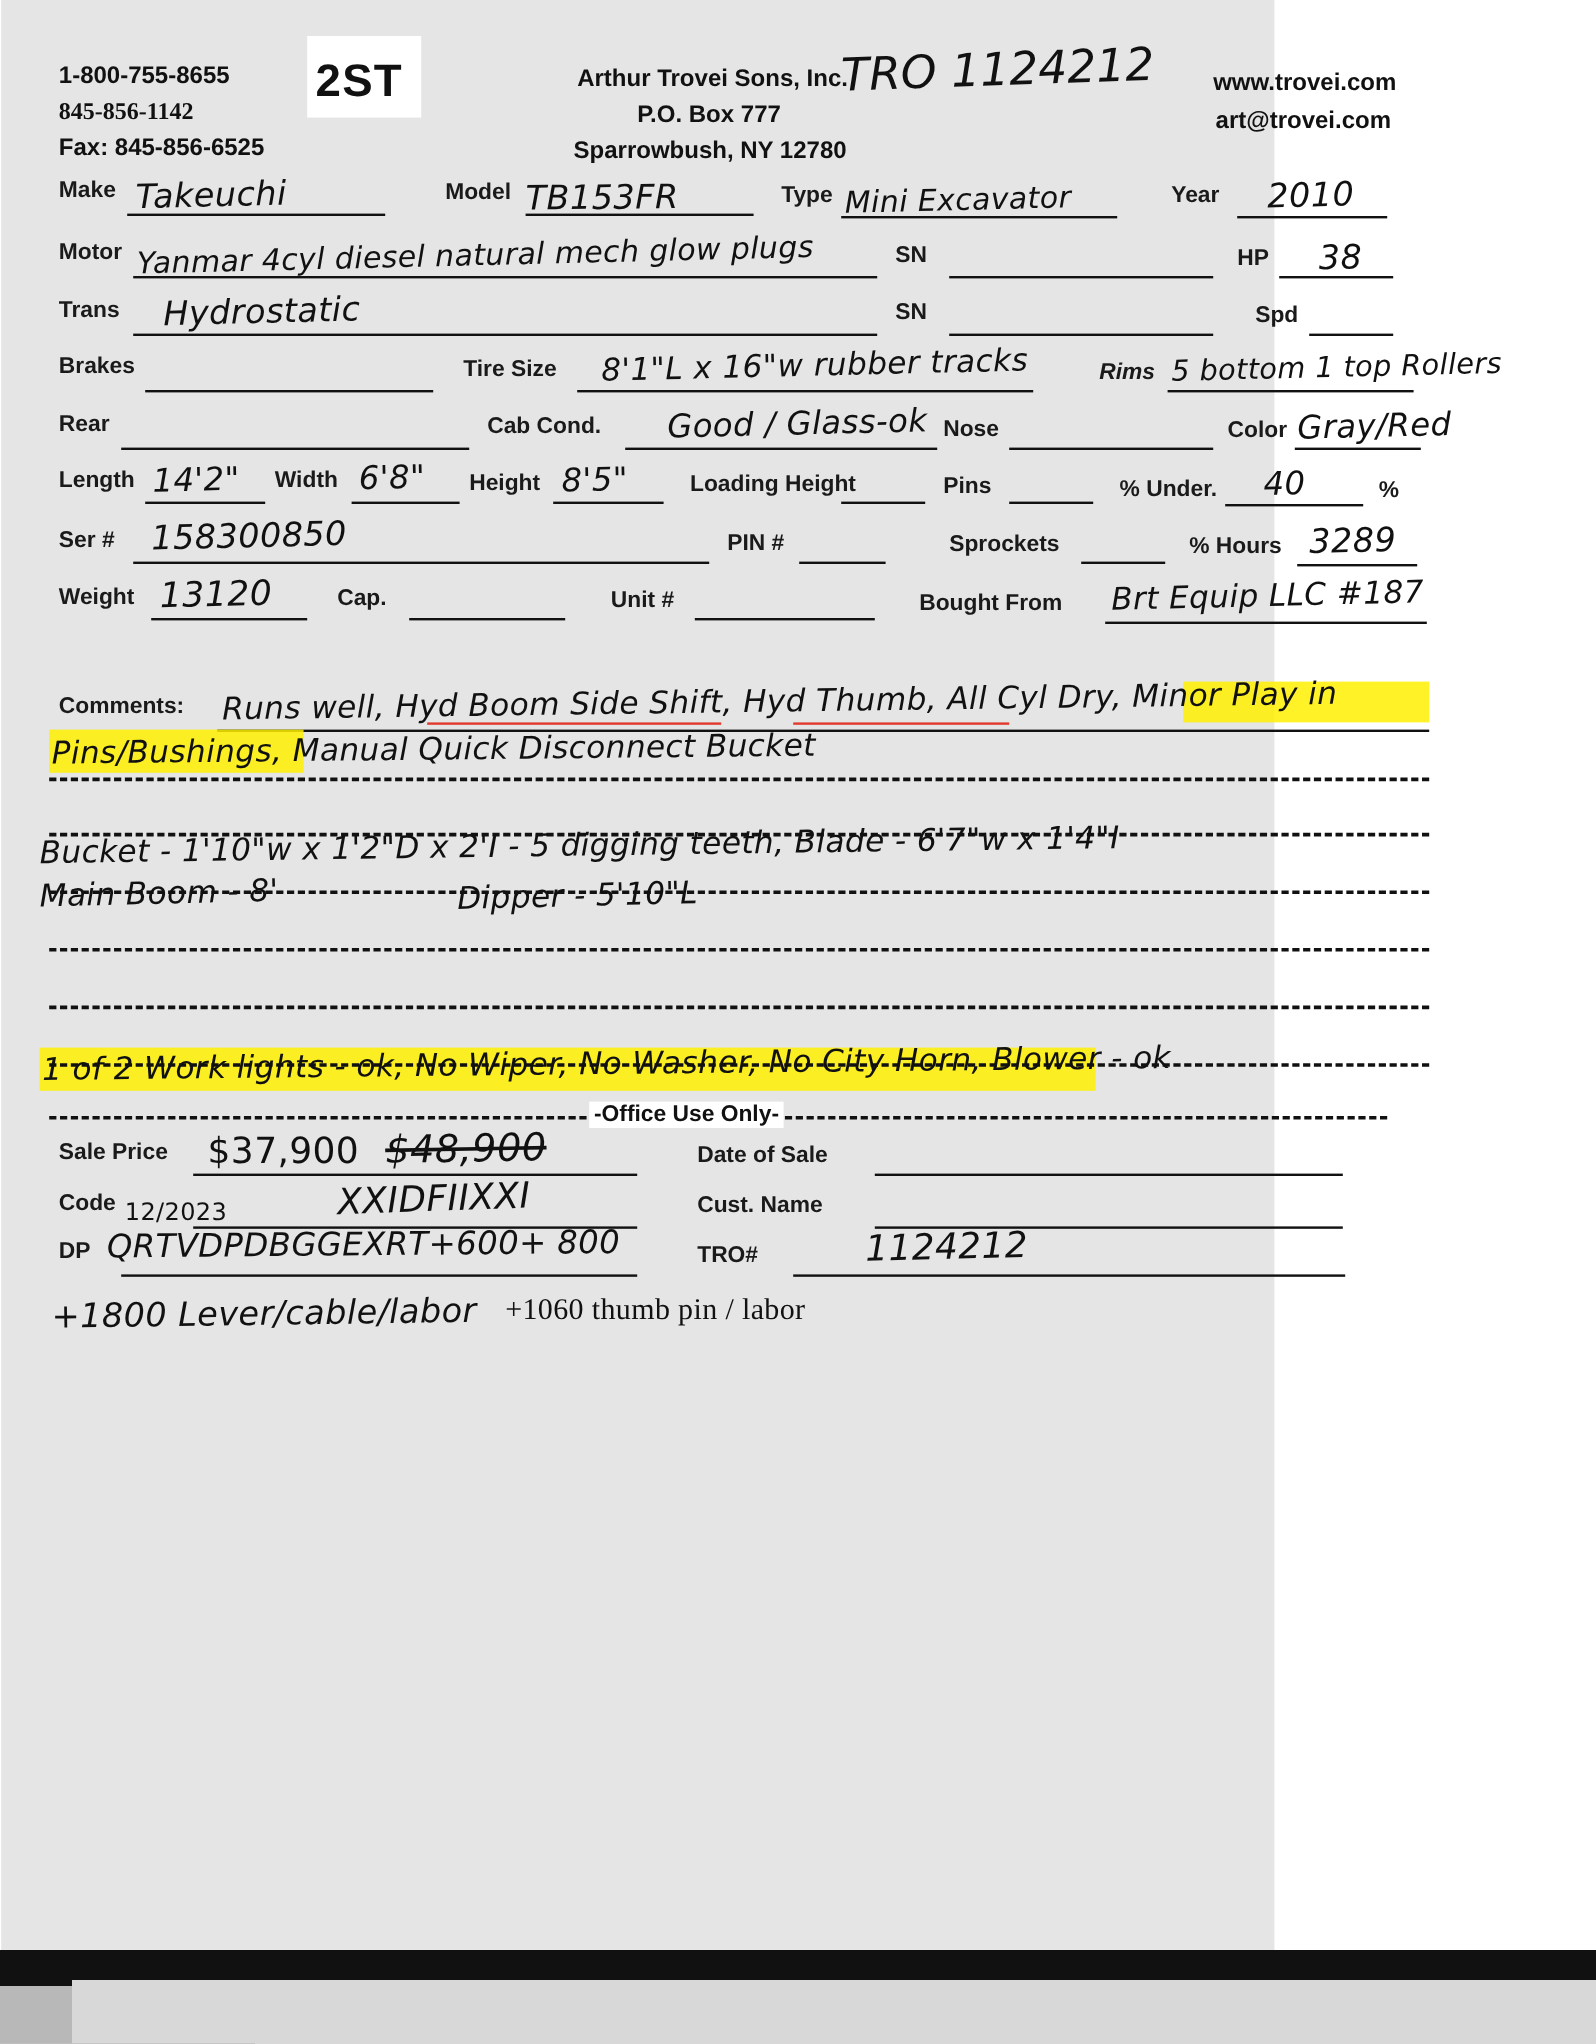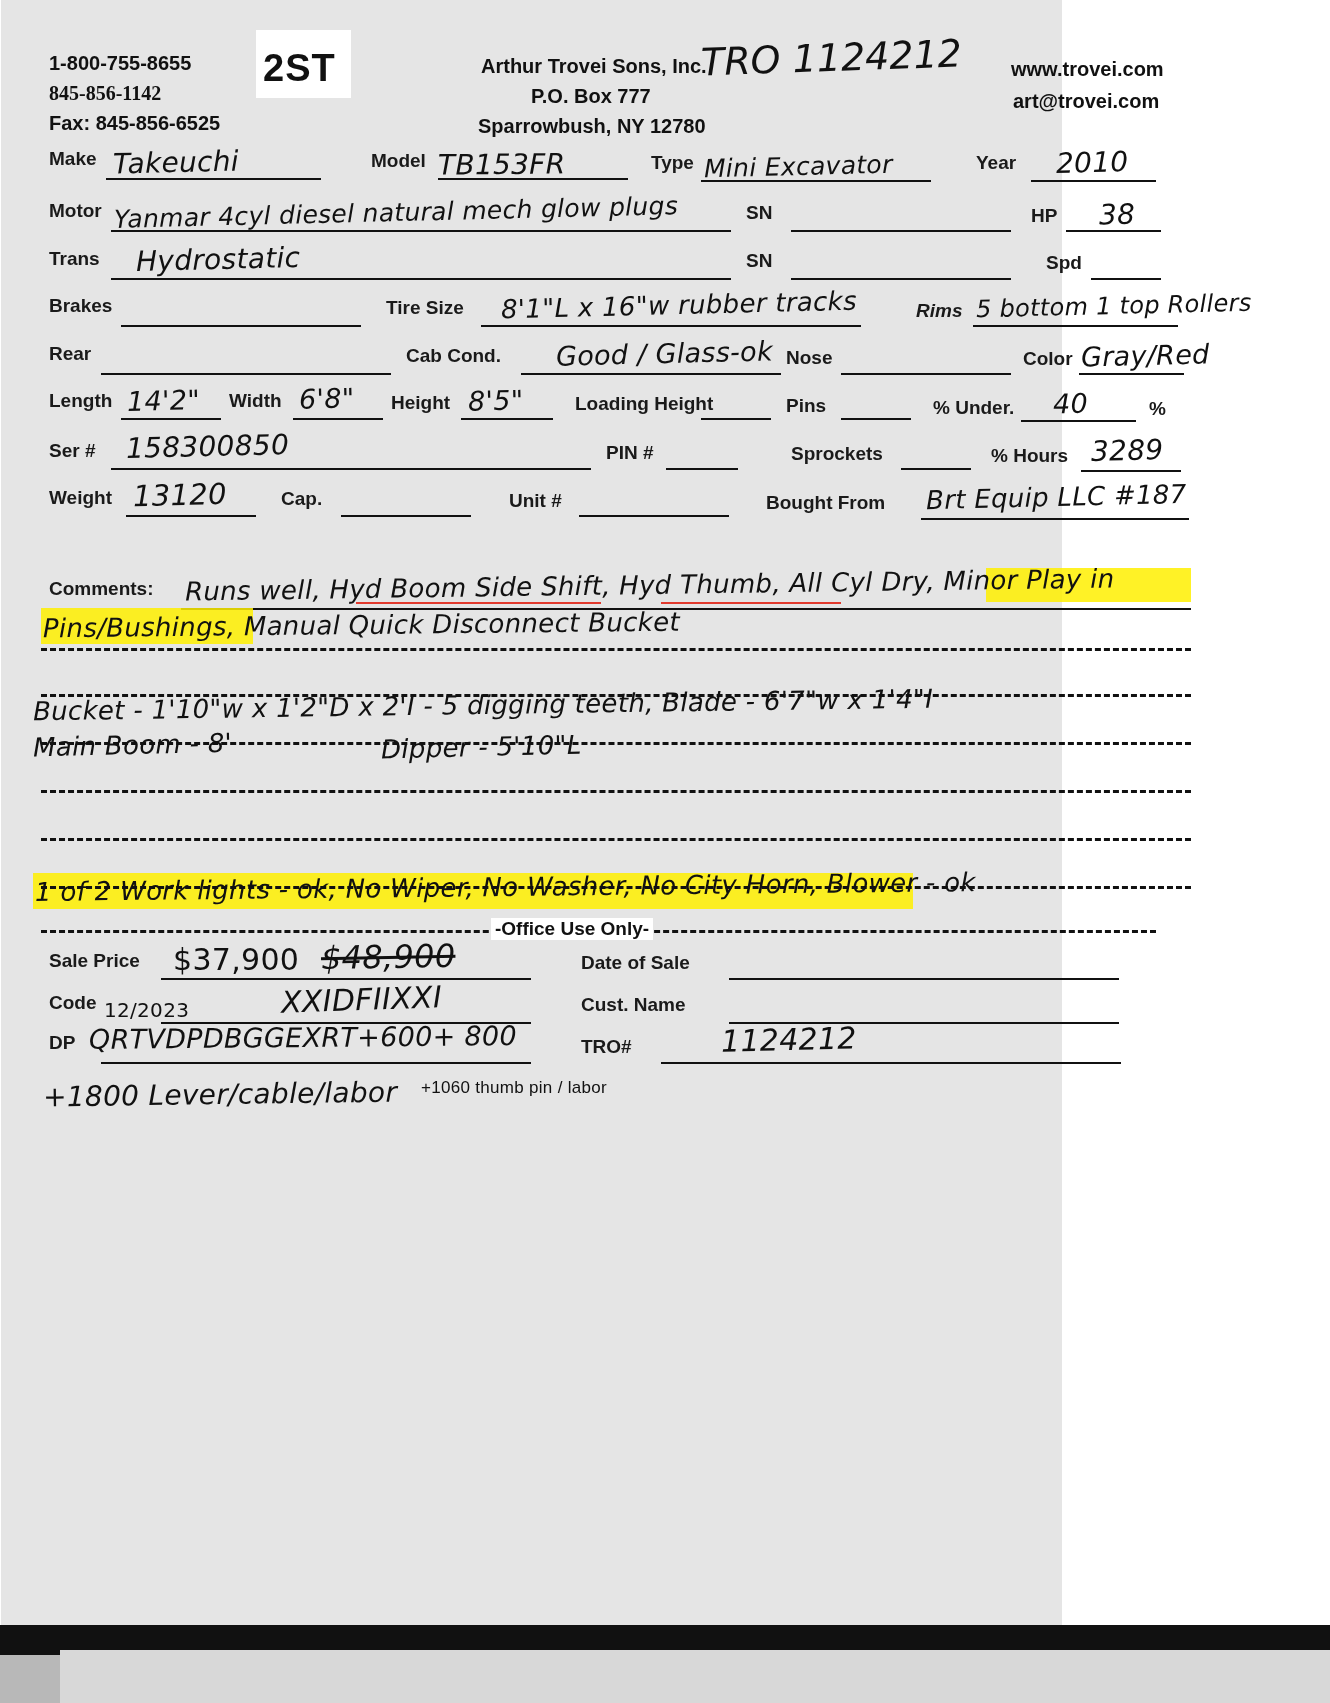--- a/index.html
+++ b/index.html
@@ -323,18 +323,18 @@
 
     <div class="lbl" style="left:48px; top:1032px;">DP</div>
     <div class="rule" style="left:100px; top:1062px; width:430px;"></div>
     <div class="hw" style="left:88px; top:1022px; font-size:27px; transform:rotate(-0.5deg);">QRTVDPDBGGEXRT+600+ 800</div>
 
     <div class="lbl" style="left:580px; top:1036px;">TRO#</div>
     <div class="rule" style="left:660px; top:1062px; width:460px;"></div>
     <div class="hw" style="left:720px; top:1022px; font-size:30px;">1124212</div>
 
     <div class="hw" style="left:42px; top:1078px; font-size:28px; transform:rotate(-0.8deg);">+1800 Lever/cable/labor</div>
-    <div class="hw" style="left:420px; top:1078px; font-size:17px; font-style:normal; transform:none; font-family:Liberation Sans, sans-serif;">+1060 thumb pin / labor</div>
+    <div class="hw" style="left:420px; top:1078px; font-size:25px; font-style:normal; transform:none; font-family:Liberation Serif, serif;">+1060 thumb pin / labor</div>
 
   </div>
   <div class="page-shadow"></div>
 </div>
 <div class="page-bottom-white"></div>
 
 </body></html>

